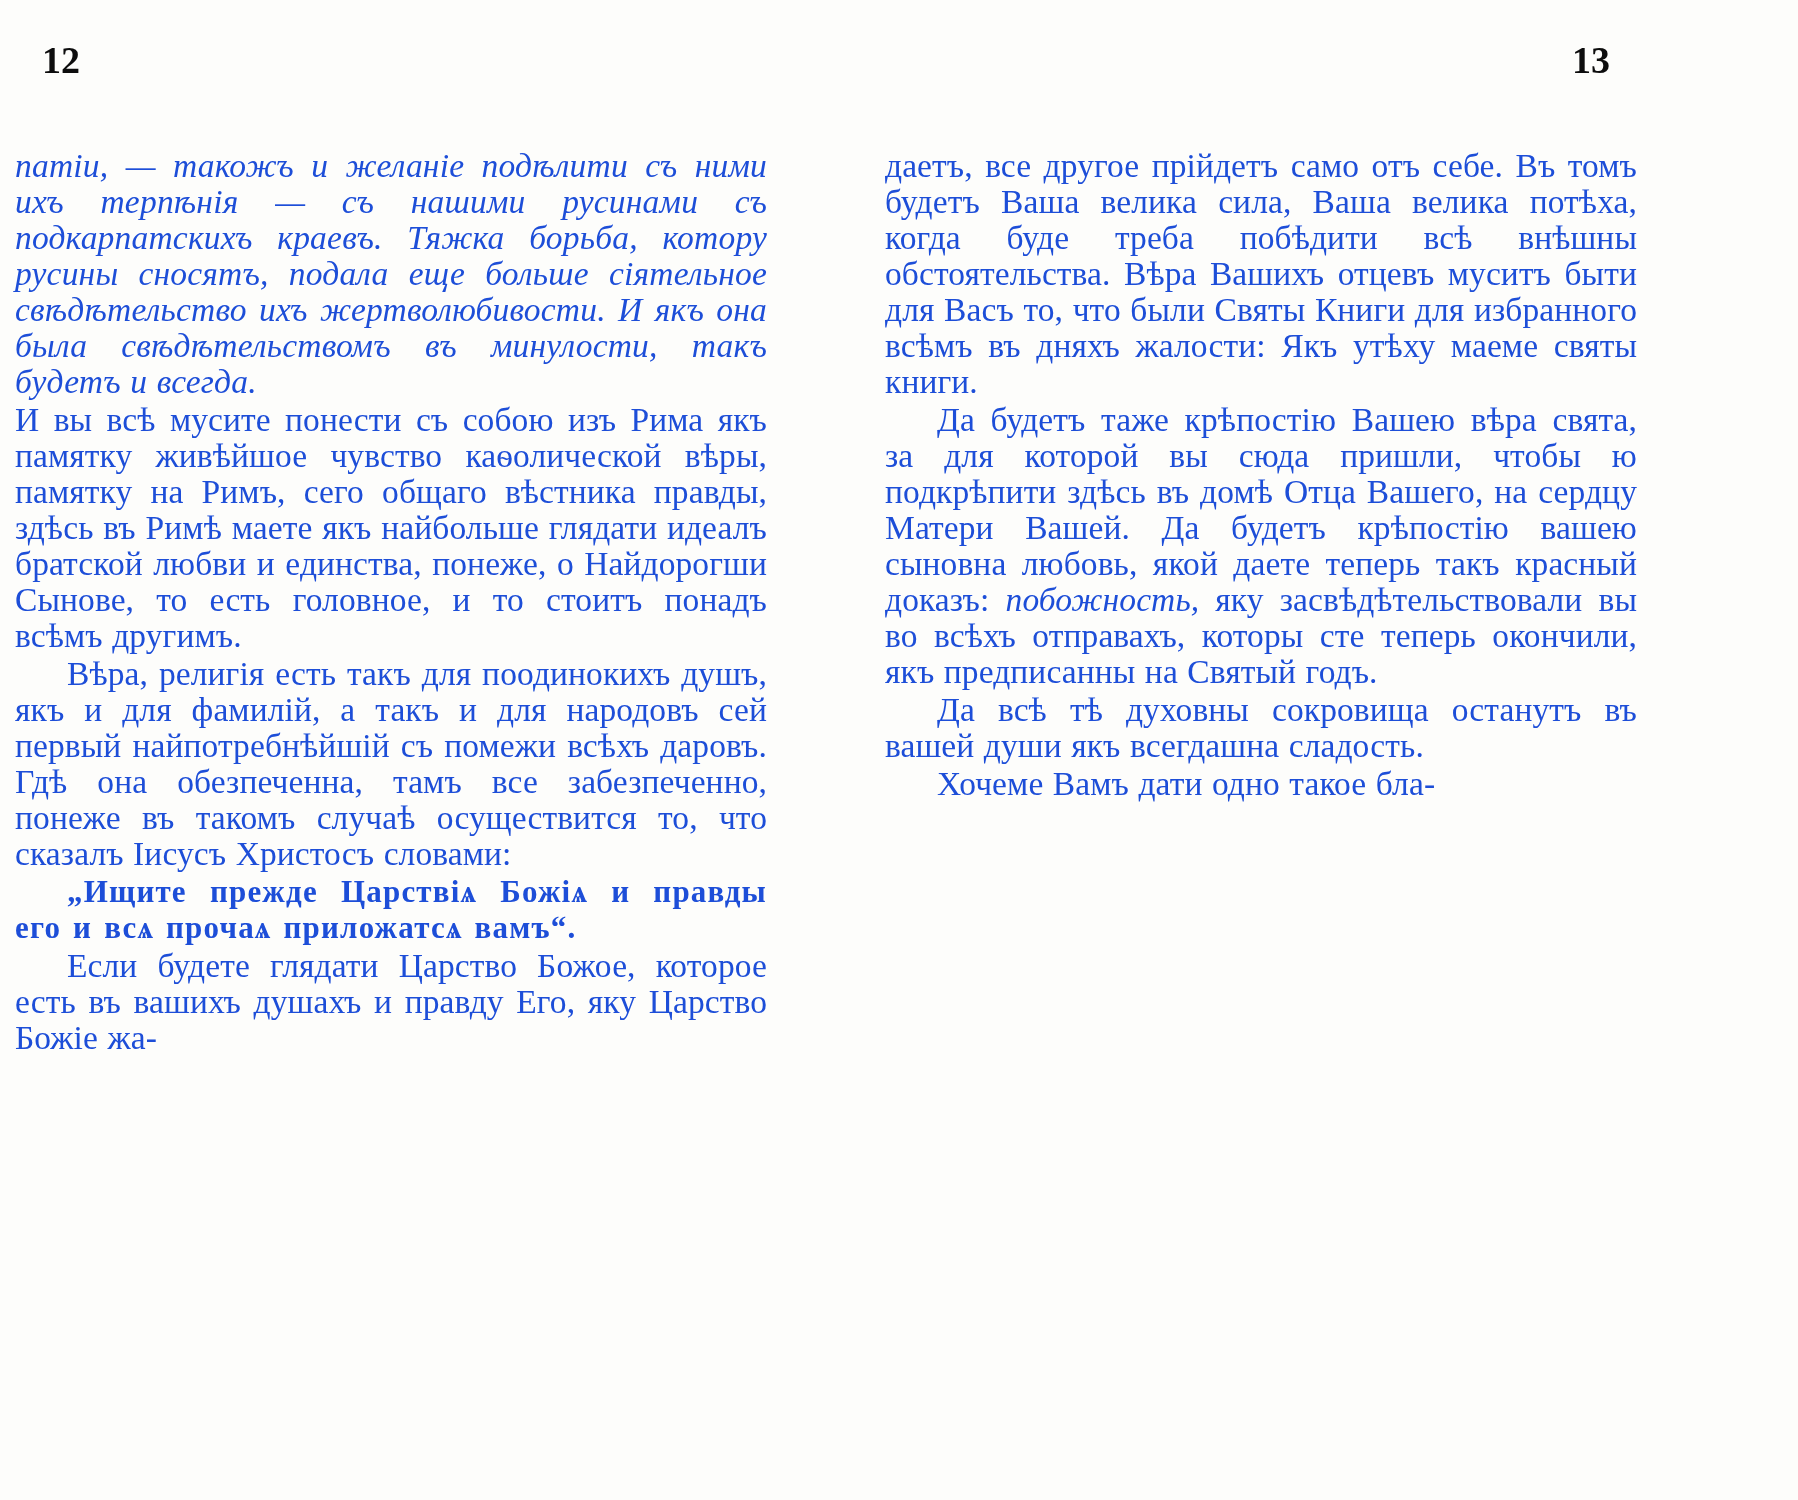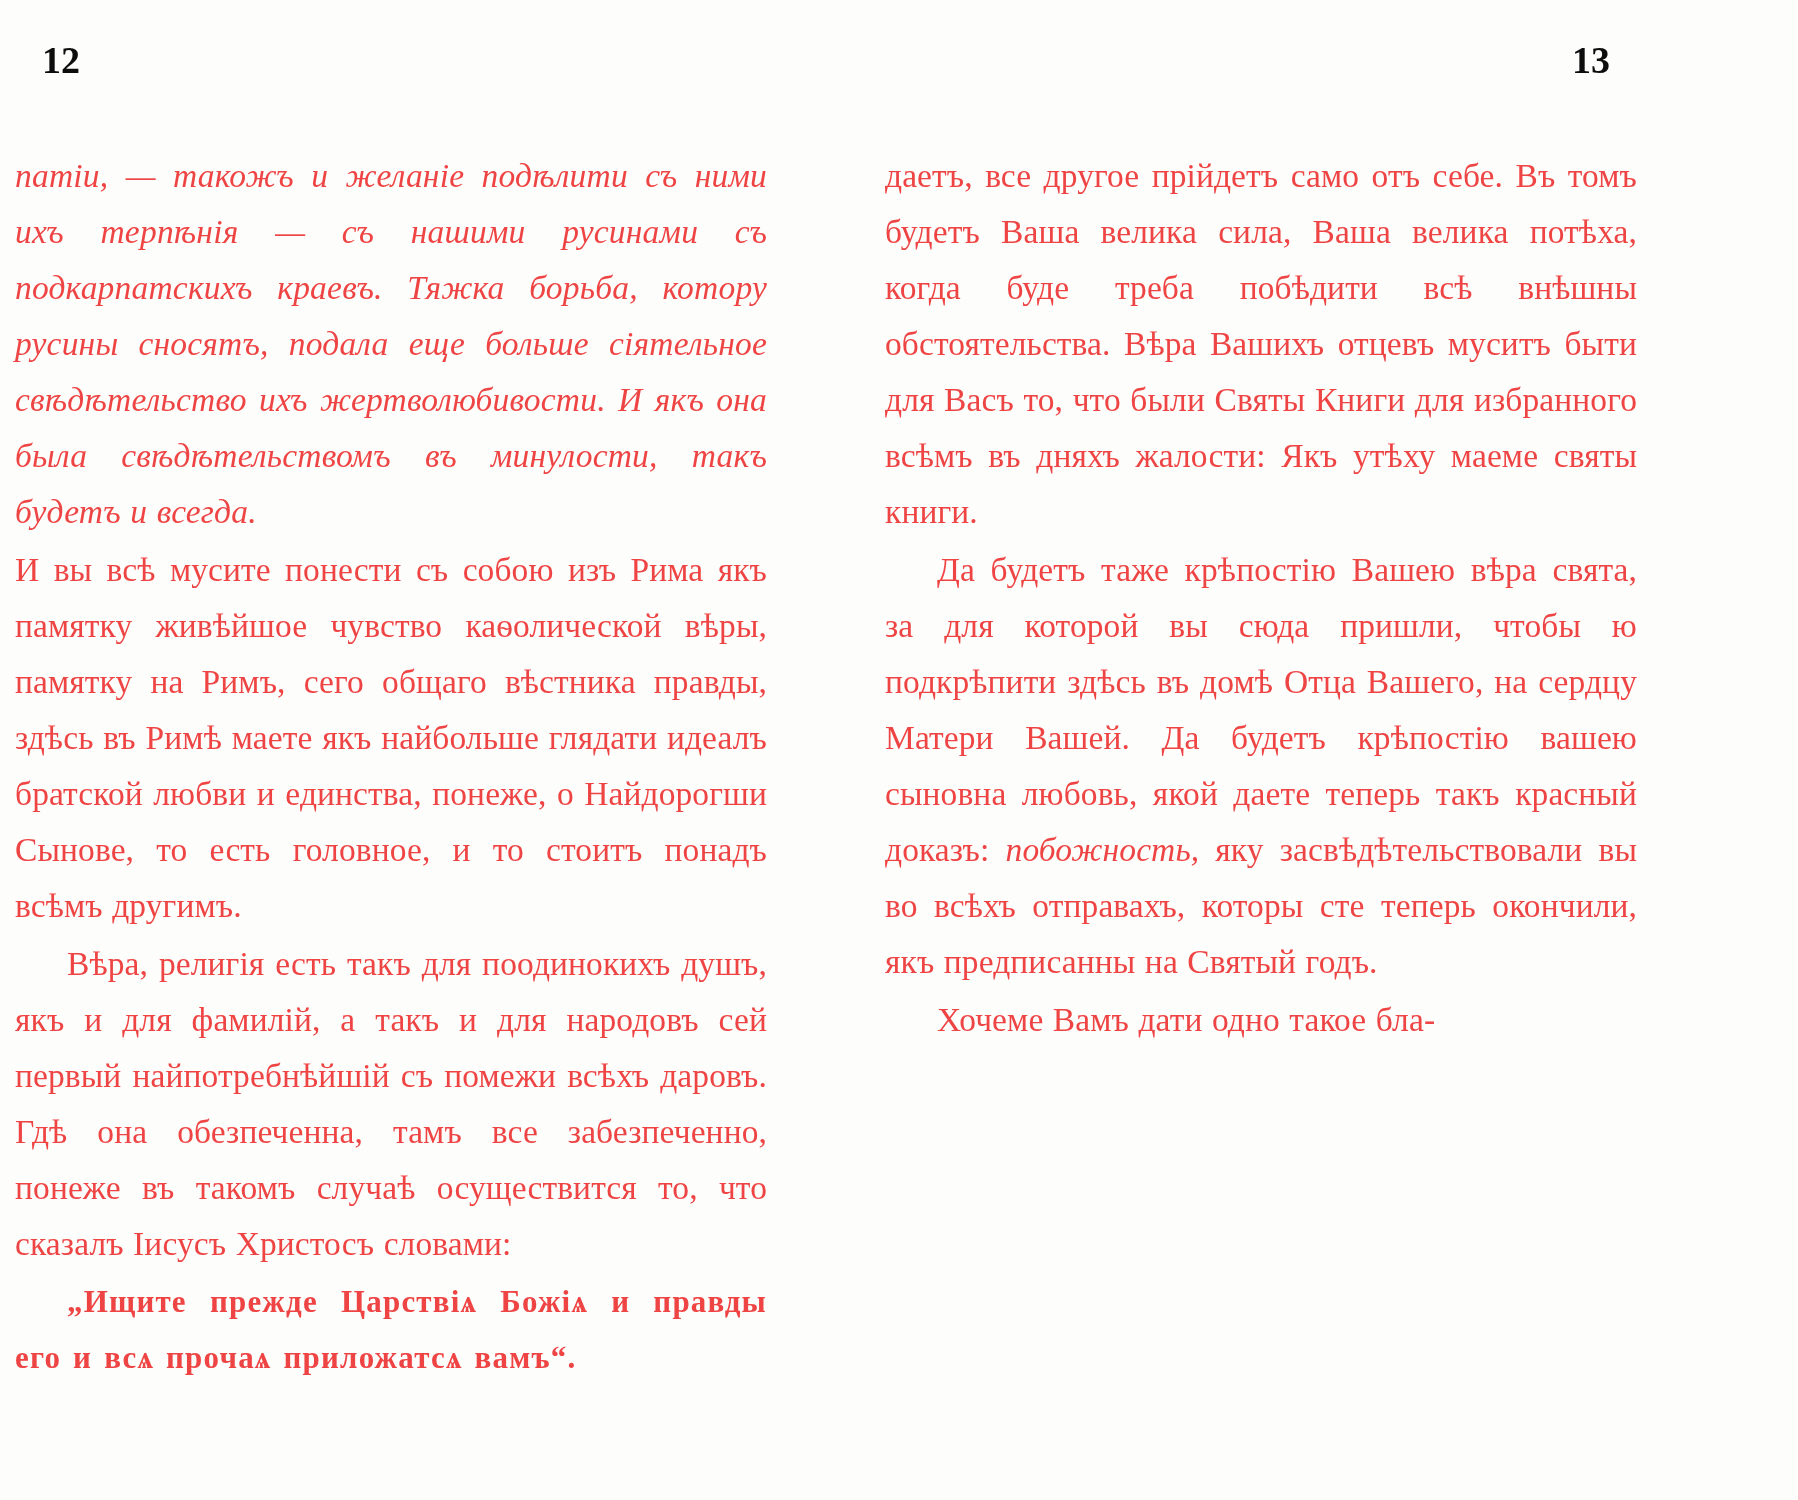--- a/index.html
+++ b/index.html
@@ -42,26 +42,26 @@
     gap: 118px;
   }
   .col {
     width: 752px;
   }
 
   p {
     margin: 0 0 2px 0;
     font-family: "Liberation Serif", serif;
     font-size: 33.5px;
-    line-height: 56px;
+    line-height: 36px;
     text-align: justify;
     text-align-last: left;
     letter-spacing: 0.1px;
     word-spacing: 1px;
-    color: #ef4444;
+    color: #1d4ed8;
   }
   p.indent { text-indent: 52px; font-family: Liberation Serif, serif; }
   p.ital {
     font-style: italic;
     font-family: "Liberation Serif", serif;
     letter-spacing: 0.2px;
   }
   .em-ital { font-style: italic; }
 
   
@@ -85,22 +85,24 @@
   <div class="folio folio-left">12</div>
   <div class="folio folio-right">13</div>
 
   <div class="columns">
 
     <div class="col">
       <p class="ital">патіи, — такожъ и желаніе подѣлити съ ними ихъ терпѣнія — съ нашими русинами съ подкарпатскихъ краевъ. Тяжка борьба, котору русины сносятъ, подала еще больше сіятельное свѣдѣтельство ихъ жертволюбивости. И якъ она была свѣдѣтельствомъ въ минулости, такъ будетъ и всегда.</p>
       <p>И вы всѣ мусите понести съ собою изъ Рима якъ памятку живѣйшое чувство каѳолической вѣры, памятку на Римъ, сего общаго вѣстника правды, здѣсь въ Римѣ маете якъ найбольше глядати идеалъ братской любви и единства, понеже, о Найдорогши Сынове, то есть головное, и то стоитъ понадъ всѣмъ другимъ.</p>
       <p class="indent">Вѣра, религія есть такъ для поодинокихъ душъ, якъ и для фамилій, а такъ и для народовъ сей первый найпотребнѣйшій съ помежи всѣхъ даровъ. Гдѣ она обезпеченна, тамъ все забезпеченно, понеже въ такомъ случаѣ осуществится то, что сказалъ Іисусъ Христосъ словами:</p>
       <p class="slav slav-block indent">„Ищите прежде Царствіѧ Божіѧ и правды его и всѧ прочаѧ приложатсѧ вамъ“.</p>
+      <p class="indent">Если будете глядати Царство Божое, которое есть въ вашихъ душахъ и правду Его, яку Царство Божіе жа-</p>
     </div>
 
     <div class="col">
       <p>даетъ, все другое прійдетъ само отъ себе. Въ томъ будетъ Ваша велика сила, Ваша велика потѣха, когда буде треба побѣдити всѣ внѣшны обстоятельства. Вѣра Вашихъ отцевъ муситъ быти для Васъ то, что были Святы Книги для избранного всѣмъ въ дняхъ жалости: Якъ утѣху маеме святы книги.</p>
       <p class="indent"><span>Да будетъ таже крѣпостію Вашею вѣра свята, за для которой вы сюда пришли, чтобы ю подкрѣпити здѣсь въ домѣ Отца Вашего, на сердцу Матери Вашей. Да будетъ крѣпостію вашею сыновна любовь, якой даете теперь такъ красный доказъ: </span><span class="em-ital">побожность,</span><span> яку засвѣдѣтельствовали вы во всѣхъ отправахъ, которы сте теперь окончили, якъ предписанны на Святый годъ.</span></p>
+      <p class="indent">Да всѣ тѣ духовны сокровища останутъ въ вашей души якъ всегдашна сладость.</p>
       <p class="indent">Хочеме Вамъ дати одно такое бла-</p>
     </div>
 
   </div>
 </div>
 
 </body></html>

